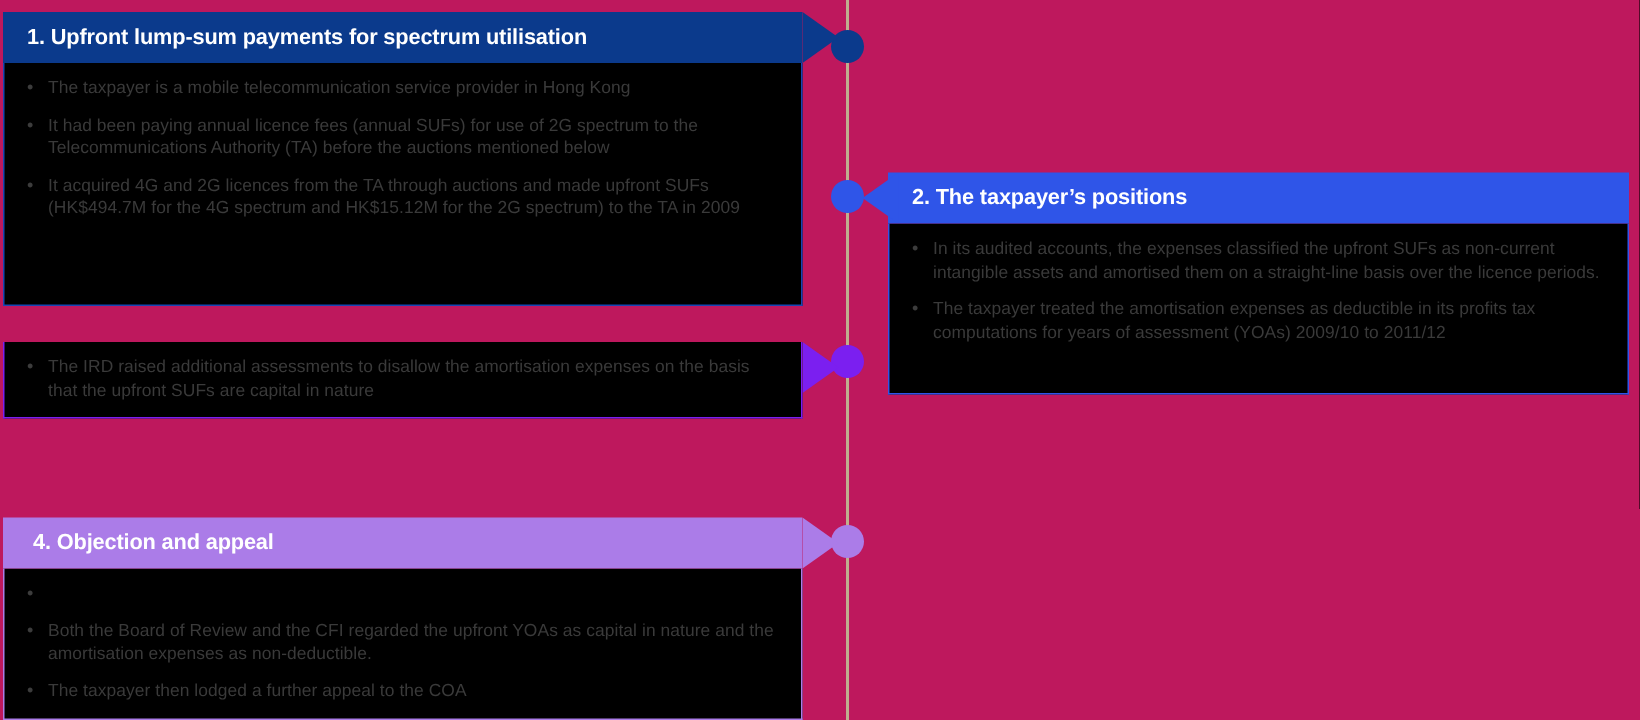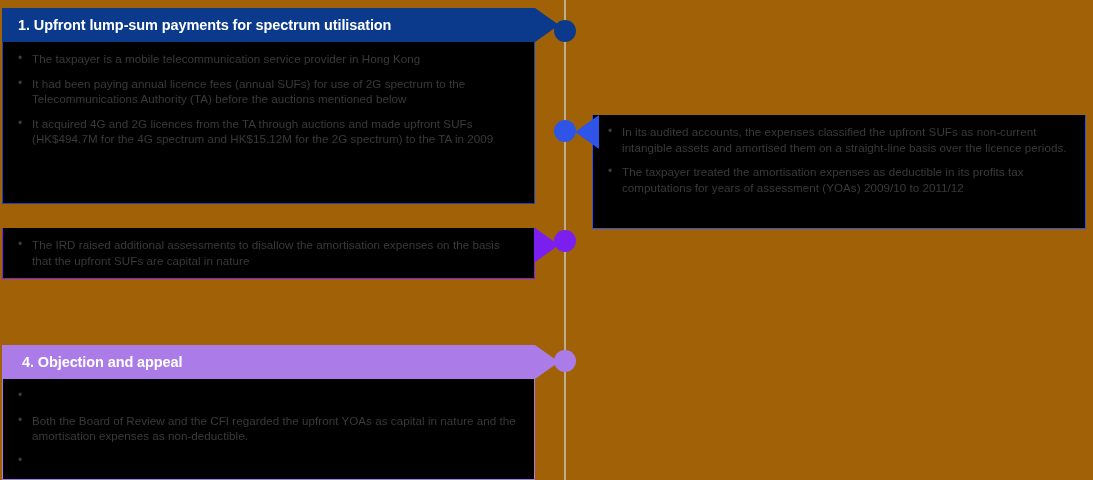--- a/index.html
+++ b/index.html
@@ -10,21 +10,21 @@
     height: 480px;
     background: #000000;
     font-family: "Liberation Sans", sans-serif;
     overflow: hidden;
   }
 
   #stage {
     position: relative;
     width: 1093px;
     height: 480px;
-    background: #a16207;
+    background: #be185d;
   }
 
   
   .timeline-spine {
     position: absolute;
     left: 564px;
     top: 0;
     width: 2px;
     height: 480px;
     background: #bfae8e;
@@ -202,20 +202,23 @@
         <span class="bullet-text">It had been paying annual licence fees (annual SUFs) for use of 2G spectrum to the Telecommunications Authority (TA) before the auctions mentioned below</span>
       </div>
       <div class="bullet-row">
         <span class="bullet-mark">•</span>
         <span class="bullet-text">It acquired 4G and 2G licences from the TA through auctions and made upfront SUFs (HK$494.7M for the 4G spectrum and HK$15.12M for the 2G spectrum) to the TA in 2009</span>
       </div>
     </div>
   </div>
 
   <div class="card" id="card-2">
+    <div class="card-header">
+      <span>2. The taxpayer’s positions</span>
+    </div>
     <div class="header-arrow"></div>
     <div class="card-body">
       <div class="bullet-row">
         <span class="bullet-mark">•</span>
         <span class="bullet-text">In its audited accounts, the expenses classified the upfront SUFs as non-current intangible assets and amortised them on a straight-line basis over the licence periods.</span>
       </div>
       <div class="bullet-row">
         <span class="bullet-mark">•</span>
         <span class="bullet-text">The taxpayer treated the amortisation expenses as deductible in its profits tax computations for years of assessment (YOAs) 2009/10 to 2011/12</span>
       </div>
@@ -240,17 +243,18 @@
     <div class="card-body">
       <div class="bullet-row">
         <span class="bullet-mark">•</span>
       </div>
       <div class="bullet-row">
         <span class="bullet-mark">•</span>
         <span class="bullet-text">Both the Board of Review and the CFI regarded the upfront YOAs as capital in nature and the amortisation expenses as non-deductible.</span>
       </div>
       <div class="bullet-row">
         <span class="bullet-mark">•</span>
+        <span class="bullet-text">The taxpayer then lodged a further appeal to the COA</span>
       </div>
     </div>
   </div>
 
 </div>
 
 </body></html>

